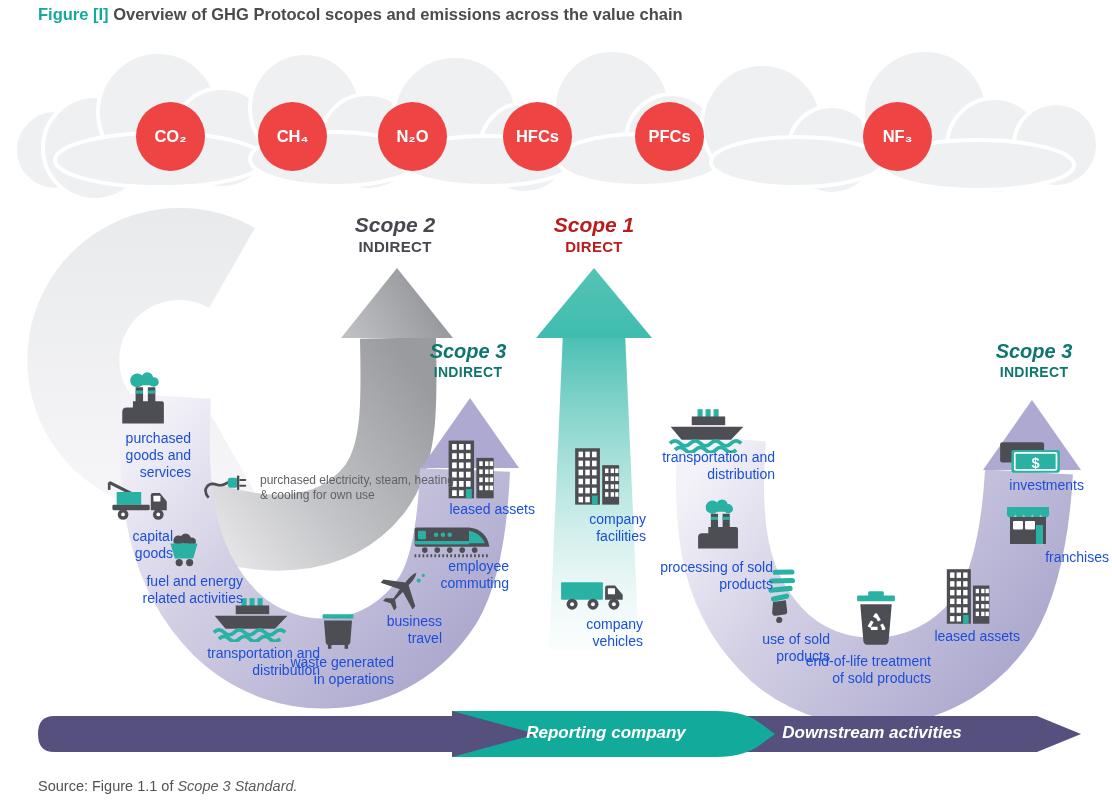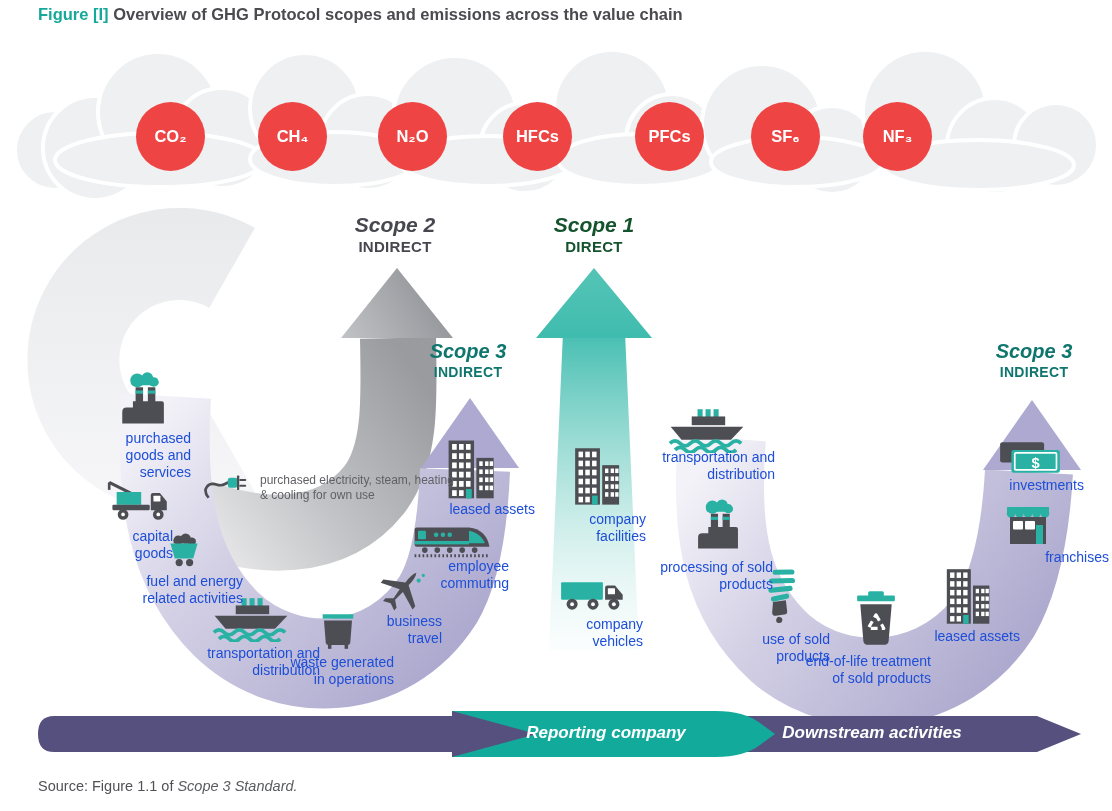--- a/index.html
+++ b/index.html
@@ -12,21 +12,21 @@
   .gas{position:absolute;width:69px;height:69px;border-radius:50%;background:#ef4444;color:#fff;
        font-weight:bold;font-size:16.5px;display:flex;align-items:center;justify-content:center;z-index:2}
   .lbl{position:absolute;text-align:right;font-size:14px;line-height:1.22;color:#1d4ed8;z-index:3}
   .note{font-size:12px;text-align:left;color:#606165}
   .scope{position:absolute;width:150px;text-align:center;z-index:3}
   .scope .name{font-style:italic;font-weight:bold;font-size:21px;line-height:1.05}
   .scope .type{font-weight:bold;font-size:15px;letter-spacing:.3px;margin-top:2px}
   .scope.small .name{font-size:20px}
   .scope.small .type{font-size:14px}
   .s2c{color:#47474f}
-  .s1c{color:#14532d}
+  .s1c{color:#b91c1c}
   .s3c{color:#0f766e}
   .title{position:absolute;left:38px;top:5px;font-size:16.5px;font-weight:bold;color:#4a4a4f;z-index:3}
   .title .tag{color:#16a99a}
   .bar-label{position:absolute;width:240px;text-align:center;color:#fff;font-weight:bold;font-style:italic;
              font-size:17px;z-index:4}
   .src{position:absolute;left:38px;top:778px;font-size:14.5px;color:#515156;z-index:3}
   .src .it{font-style:italic;color:#5b5c60}
 </style>
 </head>
 <body>
@@ -305,21 +305,20 @@
 
   <div class="title">
     <span class="tag">Figure [I]</span><span> Overview of GHG Protocol scopes and emissions across the value chain</span>
   </div>
 
   <div class="gas" style="left:136px;top:102px">CO₂</div>
   <div class="gas" style="left:258px;top:102px">CH₄</div>
   <div class="gas" style="left:378px;top:102px">N₂O</div>
   <div class="gas" style="left:503px;top:102px">HFCs</div>
   <div class="gas" style="left:635px;top:102px">PFCs</div>
-  <div class="gas" style="left:751px;top:102px">SF₆</div>
   <div class="gas" style="left:863px;top:102px">NF₃</div>
 
   <div class="scope s2c" style="left:320px;top:214px">
     <div class="name">Scope 2</div>
     <div class="type">INDIRECT</div>
   </div>
   <div class="scope s1c" style="left:519px;top:214px">
     <div class="name">Scope 1</div>
     <div class="type">DIRECT</div>
   </div>

